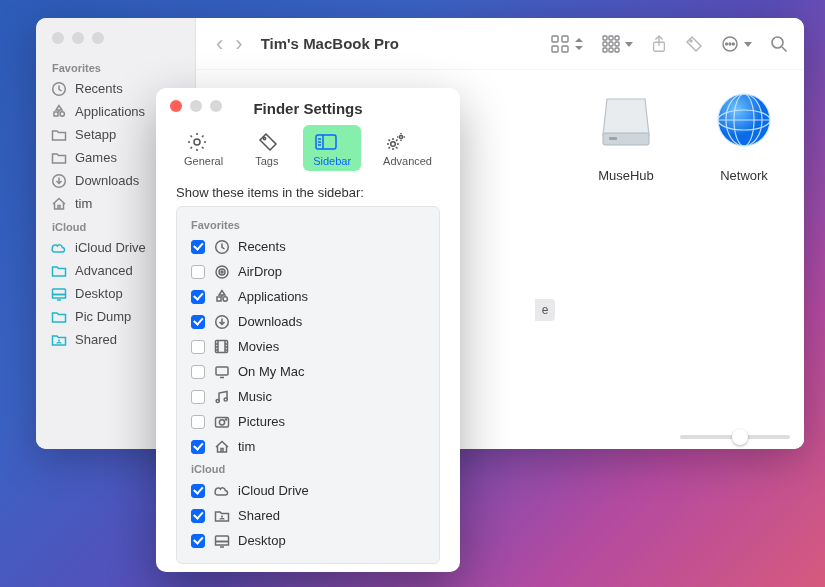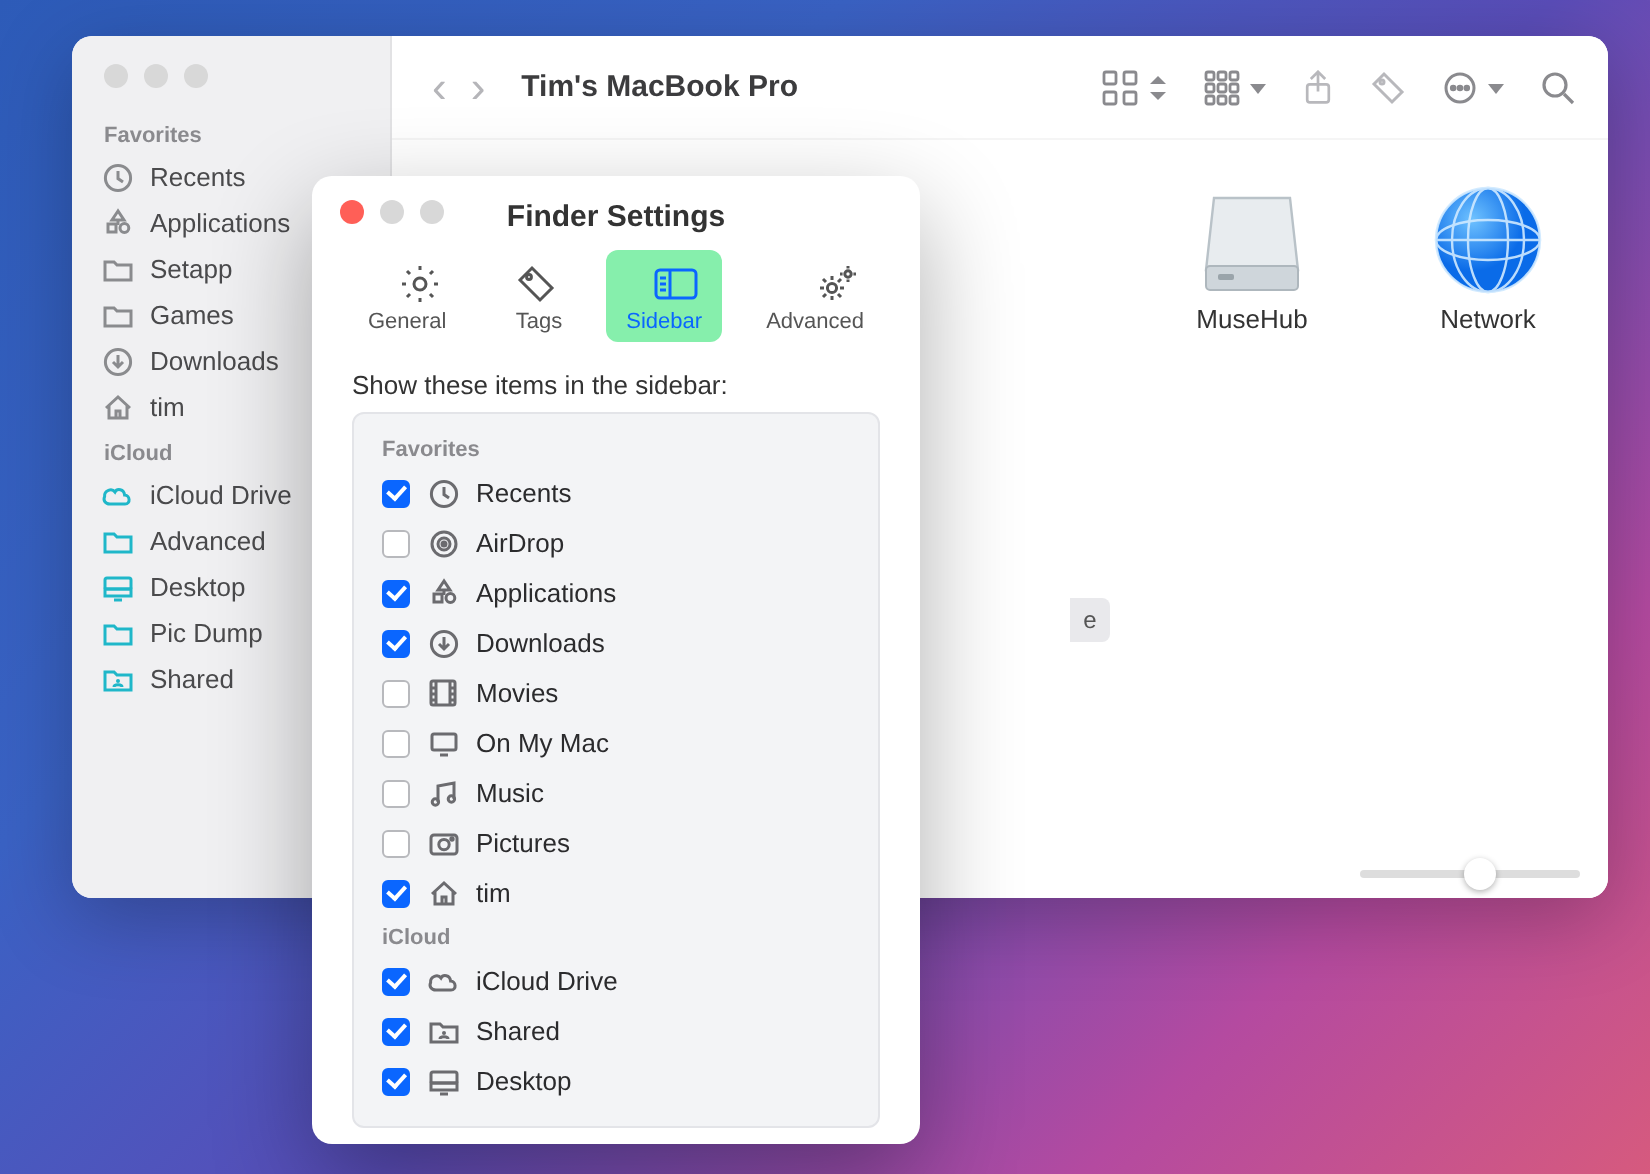--- a/index.html
+++ b/index.html
@@ -30,37 +30,37 @@
     height: 52px; display: flex; align-items: center; gap: 14px; padding: 0 16px;
     border-bottom: 1px solid rgba(0,0,0,.04);
   }
   .tb-nav { display:flex; gap:4px; color:#b5b5b9; }
   .tb-nav .arr { font-size: 22px; padding: 0 4px; }
   .tb-title { font-size: 15px; font-weight: 600; color: #3c3c3e; }
   .tb-spacer { flex: 1; }
   .tb-icons { display:flex; gap:18px; align-items:center; color:#888;}
   .tb-icons .grp { display:flex; align-items:center; gap:5px;}
   .finder-content { flex:1; padding: 18px 0 0 0; display:flex; gap:54px; padding-left: 398px; position:relative;}
-  .file-item { display:flex; flex-direction:column; align-items:center; gap:0; font-size:13px; color:#333;}
+  .file-item { display:flex; flex-direction:column; align-items:center; gap:16px; font-size:13px; color:#333;}
   .drive-icon { width:64px; height:64px; display:flex; align-items:center; justify-content:center;}
   .finder-footer { position:absolute; bottom:10px; right:14px; display:flex; align-items:center;}
   .slider-track { width:110px; height:4px; background:#ddd; border-radius:4px; position:relative;}
   .slider-knob { position:absolute; top:-6px; left:52px; width:16px; height:16px; border-radius:50%; background:#fff; box-shadow:0 1px 3px rgba(0,0,0,.3);}
   
   .settings-window {
     position: absolute; top: 88px; left: 156px; width: 304px;
     background: #fff; border-radius: 10px; box-shadow: 0 18px 50px rgba(0,0,0,.32);
     padding-bottom: 2px; overflow:hidden;
   }
   .settings-traffic { display:flex; gap:8px; padding: 12px 0 0 14px; position:absolute;}
   .dot-red{width:12px;height:12px;border-radius:50%;background:#ff5f57;}
   .dot-grey{width:12px;height:12px;border-radius:50%;background:#d8d8d8;}
   .settings-title { text-align:center; font-size:15px; font-weight:700; color:#333; padding: 12px 0 8px;}
   .settings-tabs { display:flex; justify-content:center; gap:12px; padding-bottom:8px;}
-  .stab { display:flex; flex-direction:column; align-items:flex-end; gap:2px; padding:6px 10px 4px; border-radius:6px; font-size:11px; color:#555;}
+  .stab { display:flex; flex-direction:column; align-items:flex-start; gap:2px; padding:6px 10px 4px; border-radius:6px; font-size:11px; color:#555;}
   .stab.active { background:#86efac; color:#0a66ff;}
   .stab .sicon{ width:26px; height:22px; display:flex; align-items:center; justify-content:center; color:#555;}
   .stab.active .sicon{ color:#0a66ff;}
   .settings-body { padding: 6px 20px 6px 20px;}
   .instr { font-size:13px; color:#333; margin-bottom:6px;}
   .panel { background:#f3f4f6; border:1px solid #e3e4e8; border-radius:6px; padding: 8px 12px 10px; }
   .psection { font-size:11px; font-weight:600; color:#8a8a8e; padding:4px 2px 3px;}
   .prow { display:flex; align-items:center; gap:8px; padding:4px 2px;}
   .chk { width:14px; height:14px; border-radius:3px; border:1px solid #b8b9bd; background:#fff; display:flex; align-items:center; justify-content:center;}
   .chk.on { background:#0a66ff; border-color:#0a66ff;}

